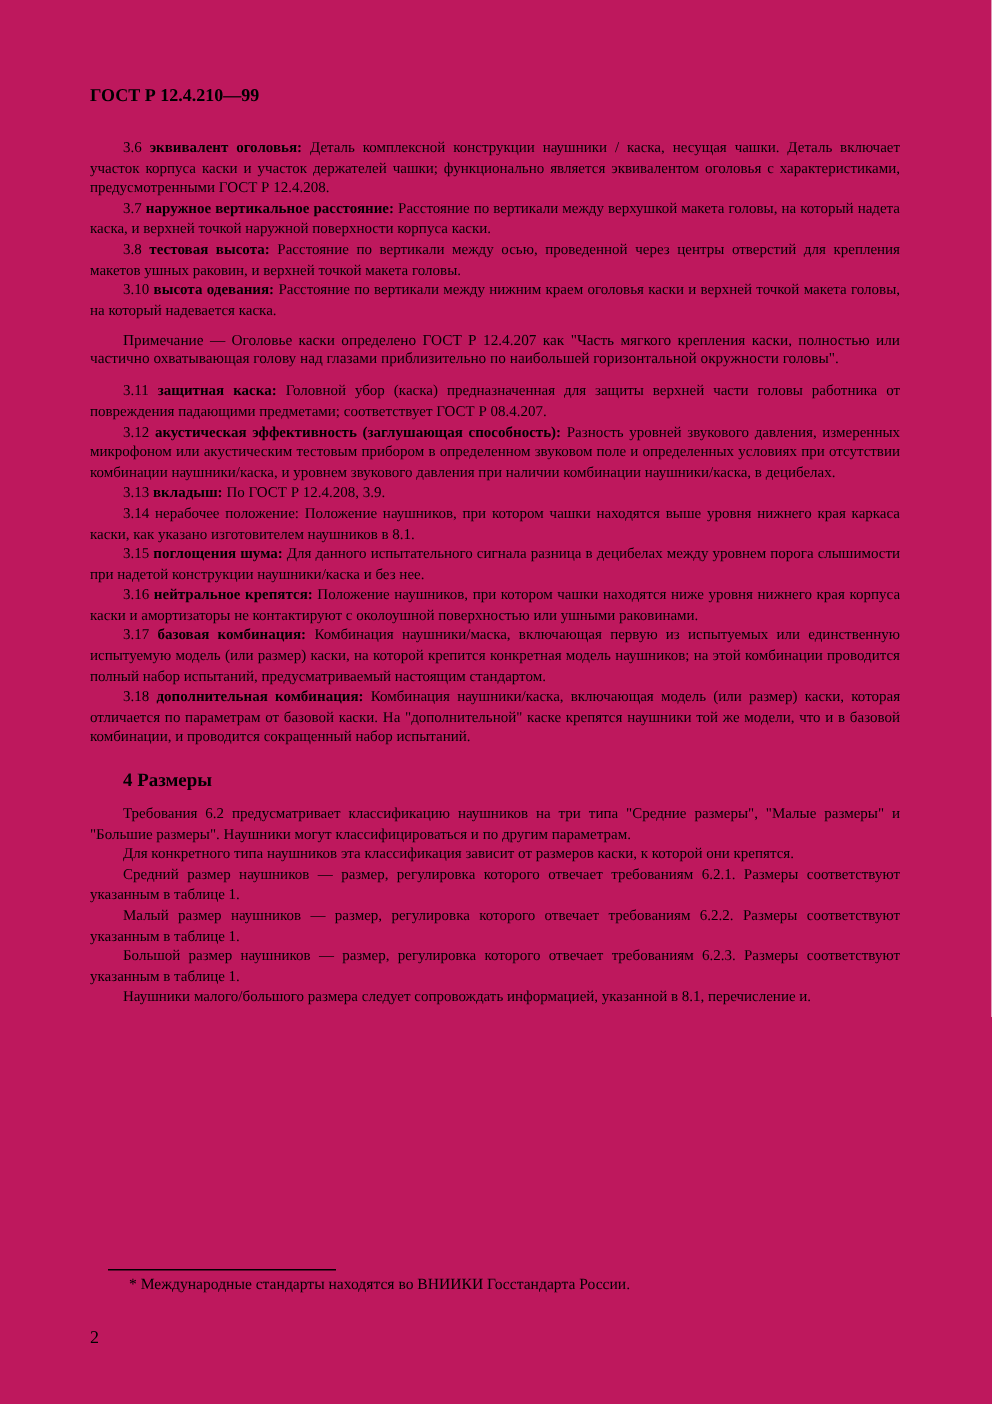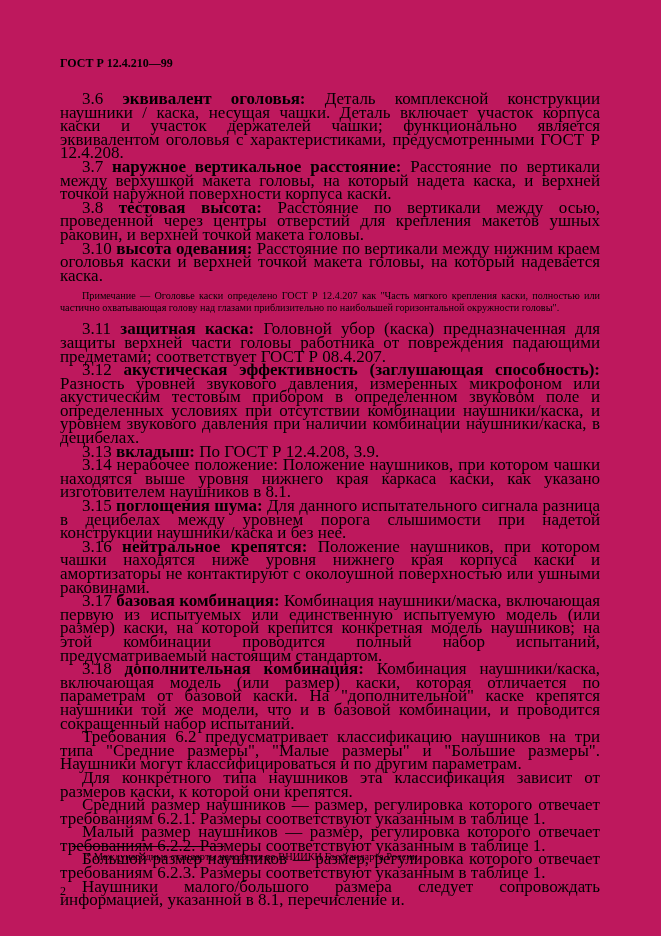--- a/index.html
+++ b/index.html
@@ -15,21 +15,21 @@
     color: #000000;
     overflow: hidden;
   }
   .doc-header {
     font-weight: bold;
     font-size: 12px;
     margin: 0 0 21px 0;
   }
   .body-p {
     margin: 0;
-    font-size: 17px;
+    font-size: 10px;
     line-height: 13.6px;
     text-align: justify;
     text-indent: 22px;
   }
   .term { font-weight: bold; }
   .term-u { }
   .note {
     margin: 8px 0 8px 0;
     font-size: 10.2px;
     line-height: 12px;
@@ -93,20 +93,21 @@
   <p class="body-p"><span>3.14</span> <span class="term-u">нерабочее положение:</span> <span>Положение наушников, при котором чашки находятся выше уровня нижнего края каркаса каски, как указано изготовителем наушников в 8.1.</span></p>
 
   <p class="body-p"><span>3.15</span> <span class="term">поглощения шума:</span> <span>Для данного испытательного сигнала разница в децибелах между уровнем порога слышимости при надетой конструкции наушники/каска и без нее.</span></p>
 
   <p class="body-p"><span>3.16</span> <span class="term">нейтральное крепятся:</span> <span>Положение наушников, при котором чашки находятся ниже уровня нижнего края корпуса каски и амортизаторы не контактируют с околоушной поверхностью или ушными раковинами.</span></p>
 
   <p class="body-p"><span>3.17</span> <span class="term">базовая комбинация:</span> <span>Комбинация наушники/маска, включающая первую из испытуемых или единственную испытуемую модель (или размер) каски, на которой крепится конкретная модель наушников; на этой комбинации проводится полный набор испытаний, предусматриваемый настоящим стандартом.</span></p>
 
   <p class="body-p"><span>3.18</span> <span class="term">дополнительная комбинация:</span> <span>Комбинация наушники/каска, включающая модель (или размер) каски, которая отличается по параметрам от базовой каски. На "дополнительной" каске крепятся наушники той же модели, что и в базовой комбинации, и проводится сокращенный набор испытаний.</span></p>
 
+  <div class="sec-heading">4 Размеры</div>
 
   <p class="body-p">Требования 6.2 предусматривает классификацию наушников на три типа "Средние размеры", "Малые размеры" и "Большие размеры". Наушники могут классифицироваться и по другим параметрам.</p>
   <p class="body-p">Для конкретного типа наушников эта классификация зависит от размеров каски, к которой они крепятся.</p>
   <p class="body-p">Средний размер наушников — размер, регулировка которого отвечает требованиям 6.2.1. Размеры соответствуют указанным в таблице 1.</p>
   <p class="body-p">Малый размер наушников — размер, регулировка которого отвечает требованиям 6.2.2. Размеры соответствуют указанным в таблице 1.</p>
   <p class="body-p">Большой размер наушников — размер, регулировка которого отвечает требованиям 6.2.3. Размеры соответствуют указанным в таблице 1.</p>
   <p class="body-p">Наушники малого/большого размера следует сопровождать информацией, указанной в 8.1, перечисление и.</p>
 
   <div class="footnote-area">
     <div class="footnote-rule"></div>

